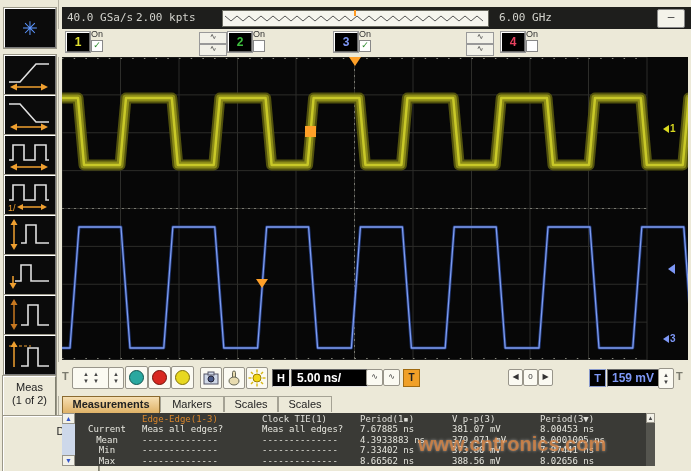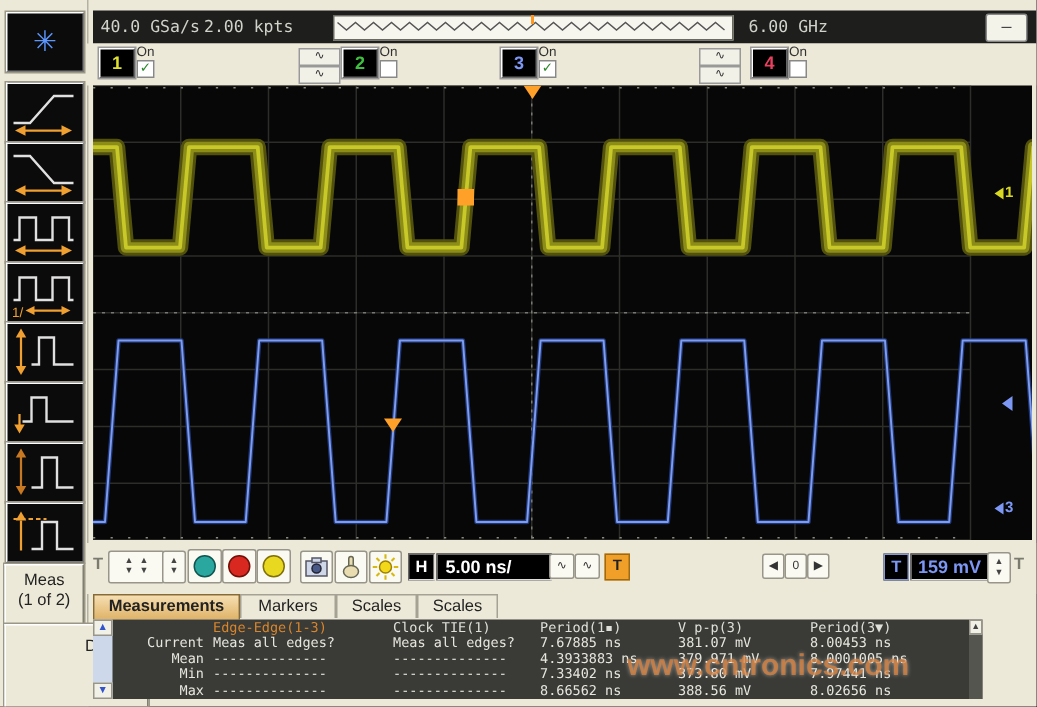--- a/index.html
+++ b/index.html
@@ -75,21 +75,21 @@
   #mtable{position:absolute;left:4px;top:413px;width:593px;height:53px;background:#3a3a36;overflow:hidden;}
   #msb-l{position:absolute;left:0;top:0;width:13px;height:53px;background:#cdd8ea;}
   .sbarr{position:absolute;left:0;width:13px;height:11px;background:#f2f1e8;border:1px solid #98958a;
          box-sizing:border-box;font-size:7px;line-height:9px;text-align:center;color:#3355cc;}
   #msb-r{position:absolute;right:0;top:0;width:9px;height:53px;background:#55554f;}
   .sbarr2{position:absolute;right:0;top:0;width:9px;height:10px;background:#f2f1e8;border:1px solid #98958a;
           box-sizing:border-box;font-size:6px;line-height:8px;text-align:center;color:#444;}
   #mgrid{position:absolute;left:16px;top:1px;display:grid;
          grid-template-columns:64px 120px 98px 92px 88px 100px;
          font-family:"DejaVu Sans Mono",monospace;font-size:9px;line-height:10.4px;color:#e6e6de;}
-  #mgrid .lab{text-align:right;padding-right:6px;color:#e6e6de;}
+  #mgrid .lab{text-align:center;padding-right:6px;color:#e6e6de;}
   #mgrid .hc1{color:#d8862c;}
   #mgrid .hc{color:#e0e0da;}
   
   .wm1{position:absolute;left:60px;top:6px;font-size:16px;font-weight:bold;color:rgba(205,205,205,0.28);
        letter-spacing:1px;pointer-events:none;}
   .wm2{position:absolute;left:418px;top:433px;font-size:20px;font-weight:bold;color:rgba(220,130,60,0.75);
        text-shadow:0 0 3px rgba(255,255,255,0.5);pointer-events:none;}
 </style>
 </head>
 <body>

